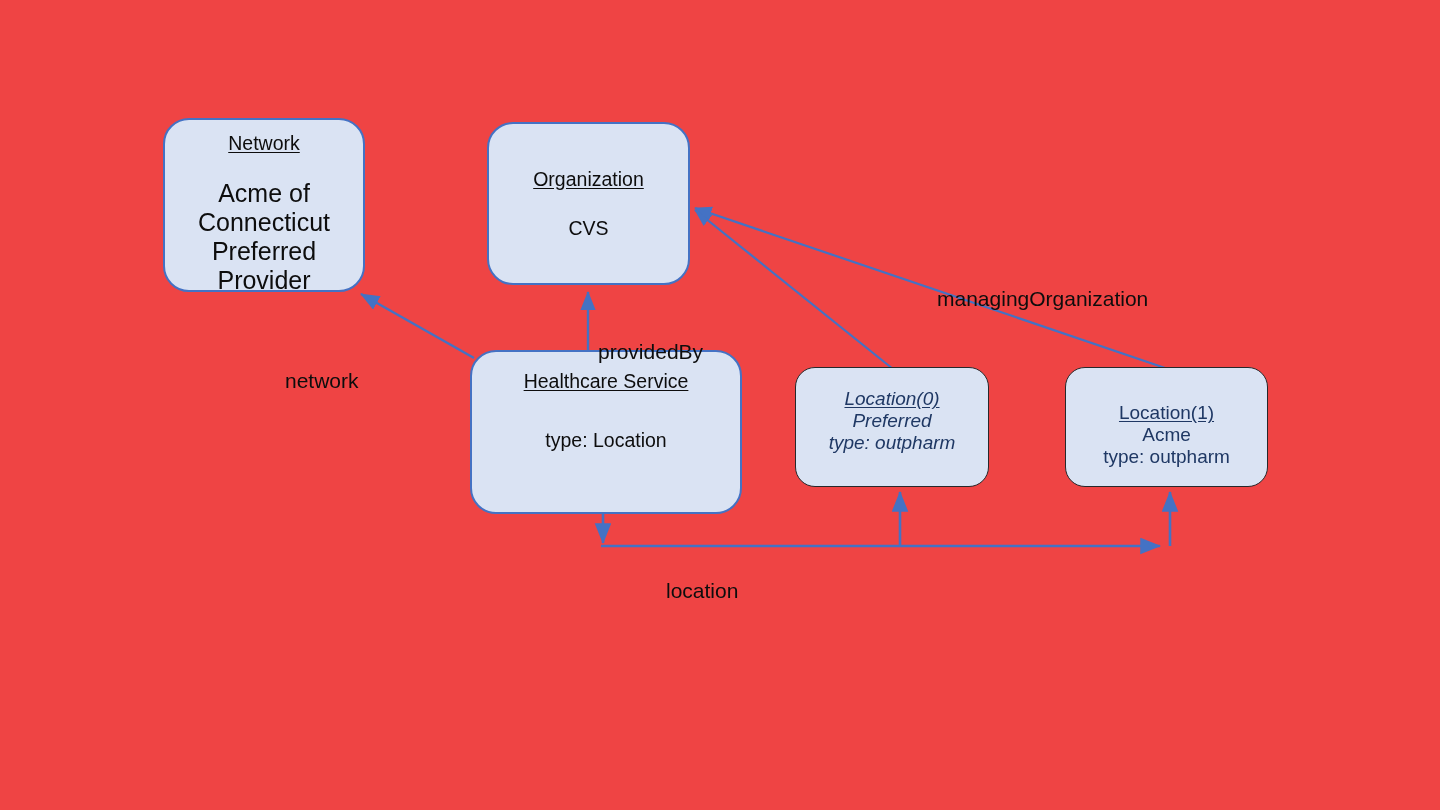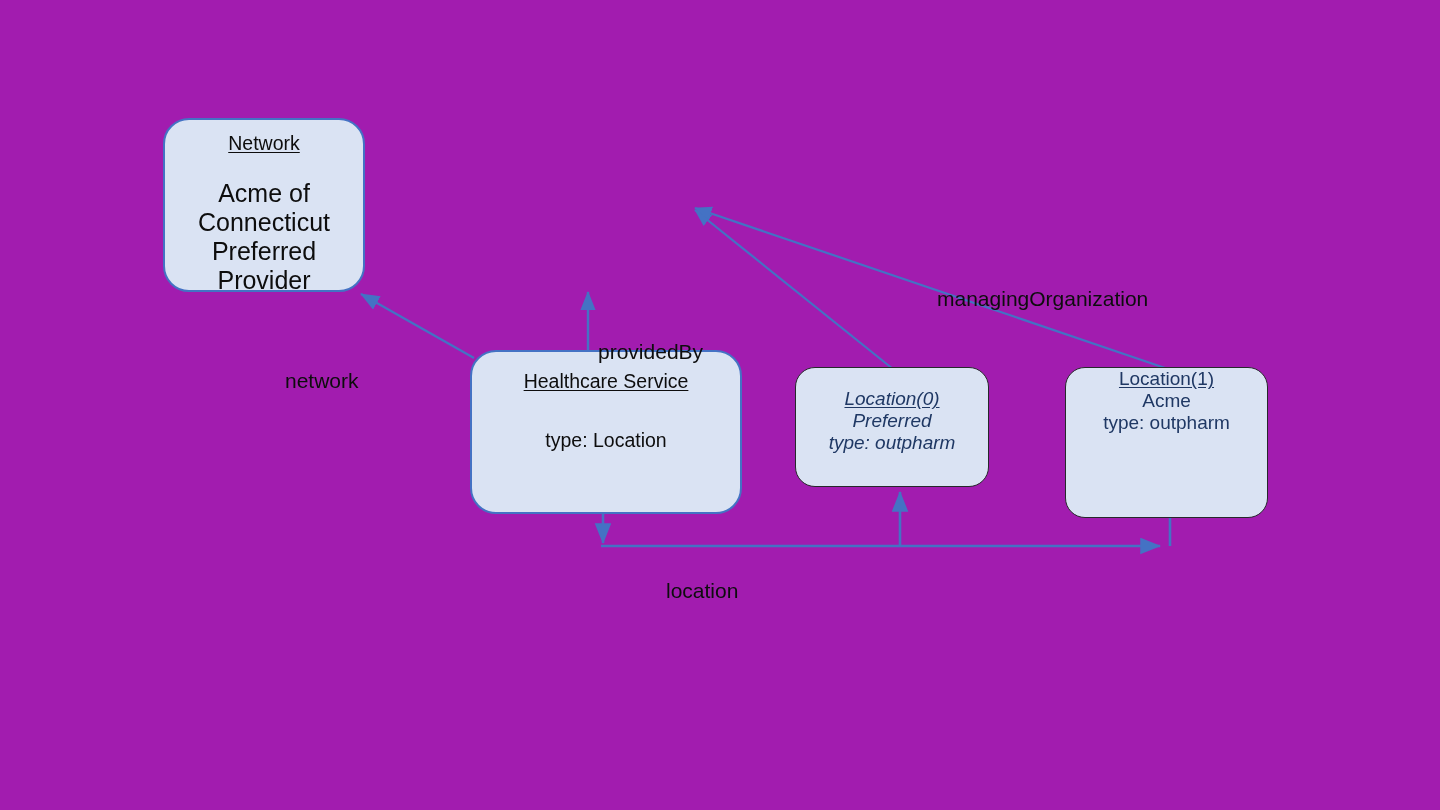--- a/index.html
+++ b/index.html
@@ -4,21 +4,21 @@
 <style>
   html, body {
     margin: 0;
     padding: 0;
     background: #ffffff;
   }
   #canvas {
     position: relative;
     width: 1440px;
     height: 810px;
-    background: #a21caf;
+    background: #ef4444;
     overflow: hidden;
     font-family: "Liberation Sans", sans-serif;
   }
   svg.edges {
     position: absolute;
     left: 0;
     top: 0;
     width: 1440px;
     height: 810px;
     pointer-events: none;
@@ -69,22 +69,22 @@
     padding-top: 18px; font-size: 19.5px; gap: 36px;
   }
   #node-healthcare-service .title { font-size: 19.5px; }
   #node-healthcare-service .body  { font-size: 19.5px; }
 
   #node-location-0 {
     left: 795px; top: 367px; width: 194px; height: 120px;
     padding-top: 20px; font-size: 19px; font-style: italic;
   }
   #node-location-1 {
-    left: 1065px; top: 367px; width: 203px; height: 151px;
-    font-size: 19px;
+    left: 1065px; top: 367px; width: 203px; height: 120px;
+    padding-top: 34px; font-size: 19px;
   }
   #node-location-0 .title, #node-location-1 .title { font-size: 19px; }
   #node-location-0 .body, #node-location-1 .body { font-size: 19px; }
 
   .edge-label {
     position: absolute;
     color: #0d0d0d;
     font-size: 21px;
     white-space: nowrap;
     line-height: 1;
@@ -128,20 +128,24 @@
     </g>
   </svg>
 
   <div class="node blue-border black-text" id="node-network">
     <div class="title">Network</div>
     <div class="body">Acme of</div>
     <div class="body">Connecticut</div>
     <div class="body">Preferred Provider</div>
   </div>
 
+  <div class="node blue-border black-text" id="node-organization">
+    <div class="title">Organization</div>
+    <div class="body">CVS</div>
+  </div>
 
   <div class="node blue-border black-text" id="node-healthcare-service">
     <div class="title">Healthcare Service</div>
     <div class="body">type: Location</div>
   </div>
 
   <div class="node dark-border navy-text" id="node-location-0">
     <div class="title">Location(0)</div>
     <div class="body">Preferred</div>
     <div class="body">type: outpharm</div>

